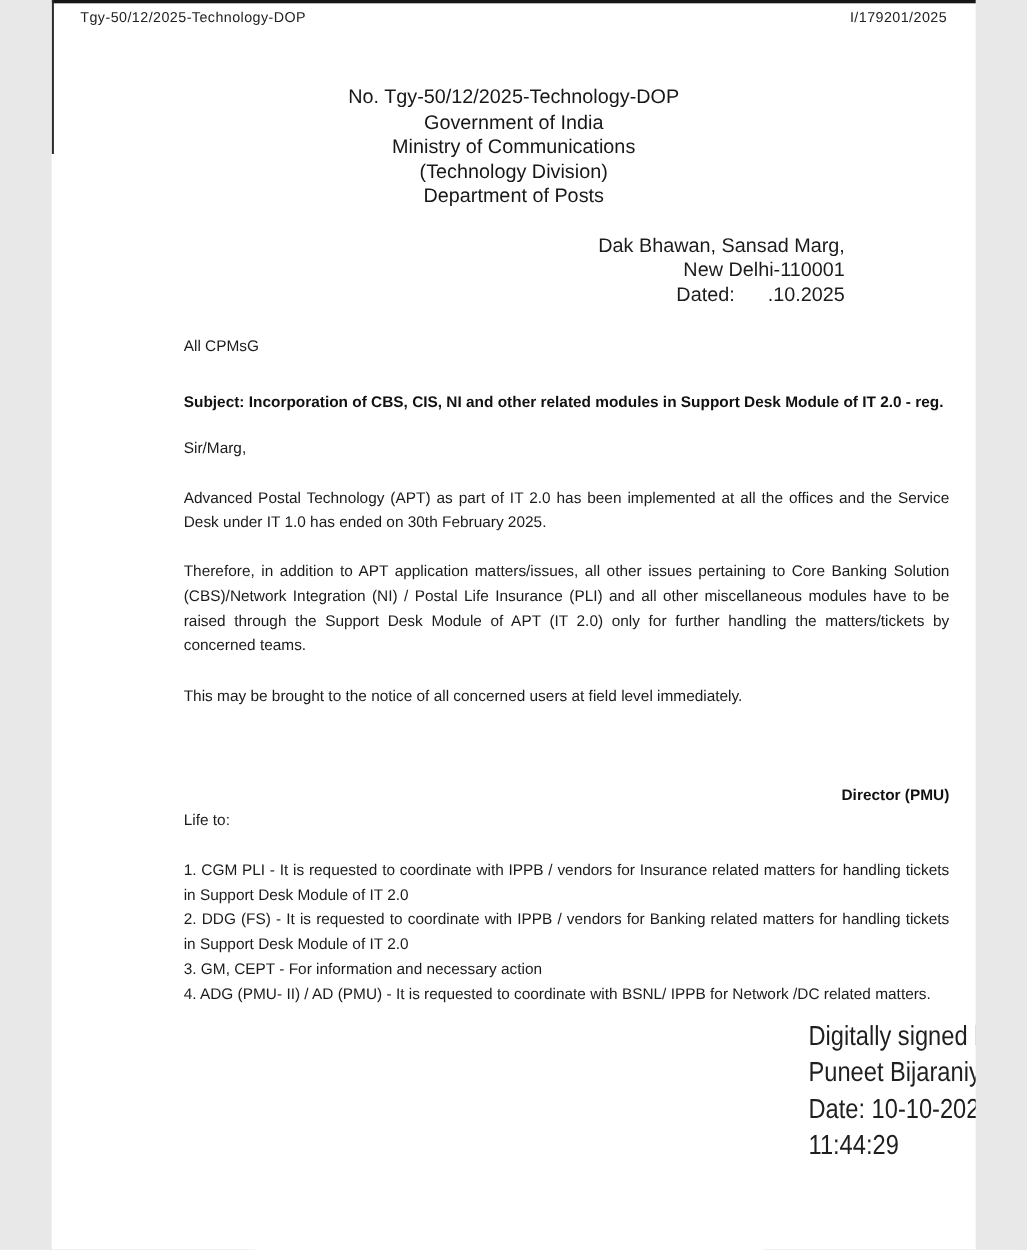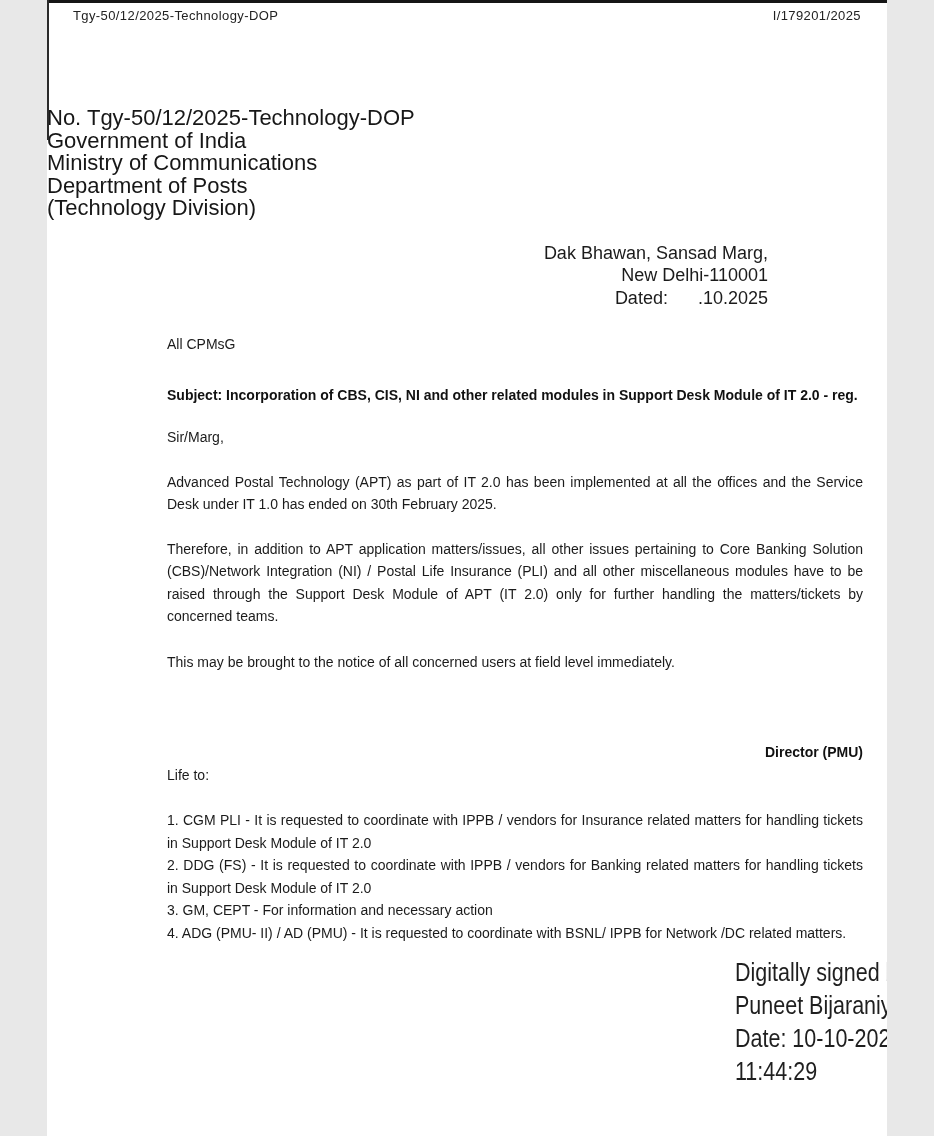--- a/index.html
+++ b/index.html
@@ -17,23 +17,23 @@
   }
   .scan-left-edge{
     position:absolute;top:0;left:0;width:2px;height:140px;background:#2a2a2a;
   }
   .header-row{
     display:flex;justify-content:space-between;
     padding:8px 26px 0 26px;
     font-size:13px;letter-spacing:0.4px;color:#222;
   }
   .letterhead{
-    margin-top:84px;
-    text-align:left;
-    font-size:22px;line-height:22.5px;color:#171717;
+    margin-top:54px;
+    text-align:center;
+    font-size:18px;line-height:22.5px;color:#171717;
   }
   .address-block{
     margin-top:22px;
     margin-right:119px;
     text-align:right;
     font-size:18px;line-height:22.5px;padding-left:26px;
   }
   .dated-line .gap{display:inline-block;width:30px;}
   .content{
     margin-left:120px;
@@ -70,22 +70,22 @@
 
   <div class="header-row">
     <span>Tgy-50/12/2025-Technology-DOP</span>
     <span>I/179201/2025</span>
   </div>
 
   <div class="letterhead">
     <div>No. Tgy-50/12/2025-Technology-DOP</div>
     <div>Government of India</div>
     <div>Ministry of Communications</div>
+    <div>(Technology Division)</div>
     <div>Department of Posts</div>
-    <div>(Technology Division)</div>
   </div>
 
   <div class="address-block">
     <div>Dak Bhawan, Sansad Marg,</div>
     <div>New Delhi-110001</div>
     <div class="dated-line">
       <span>Dated:</span><span class="gap"></span><span>.10.2025</span>
     </div>
   </div>
 

